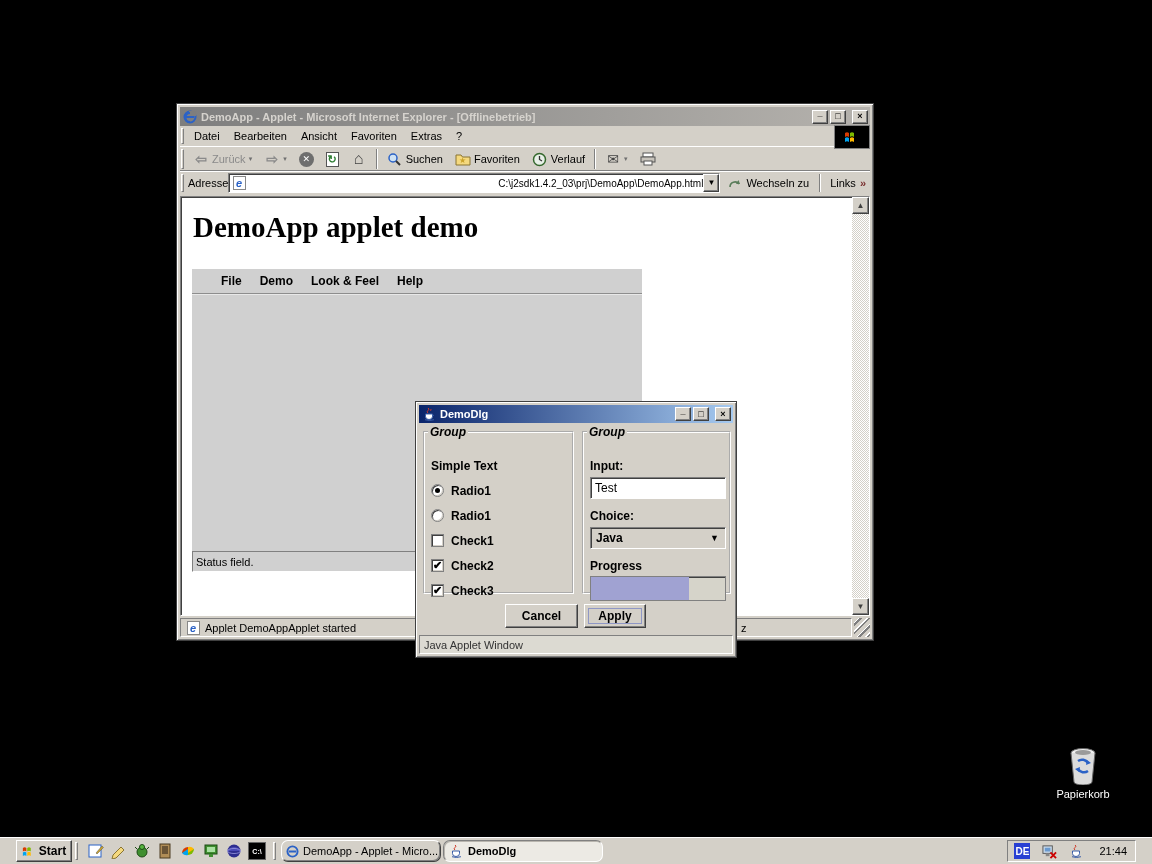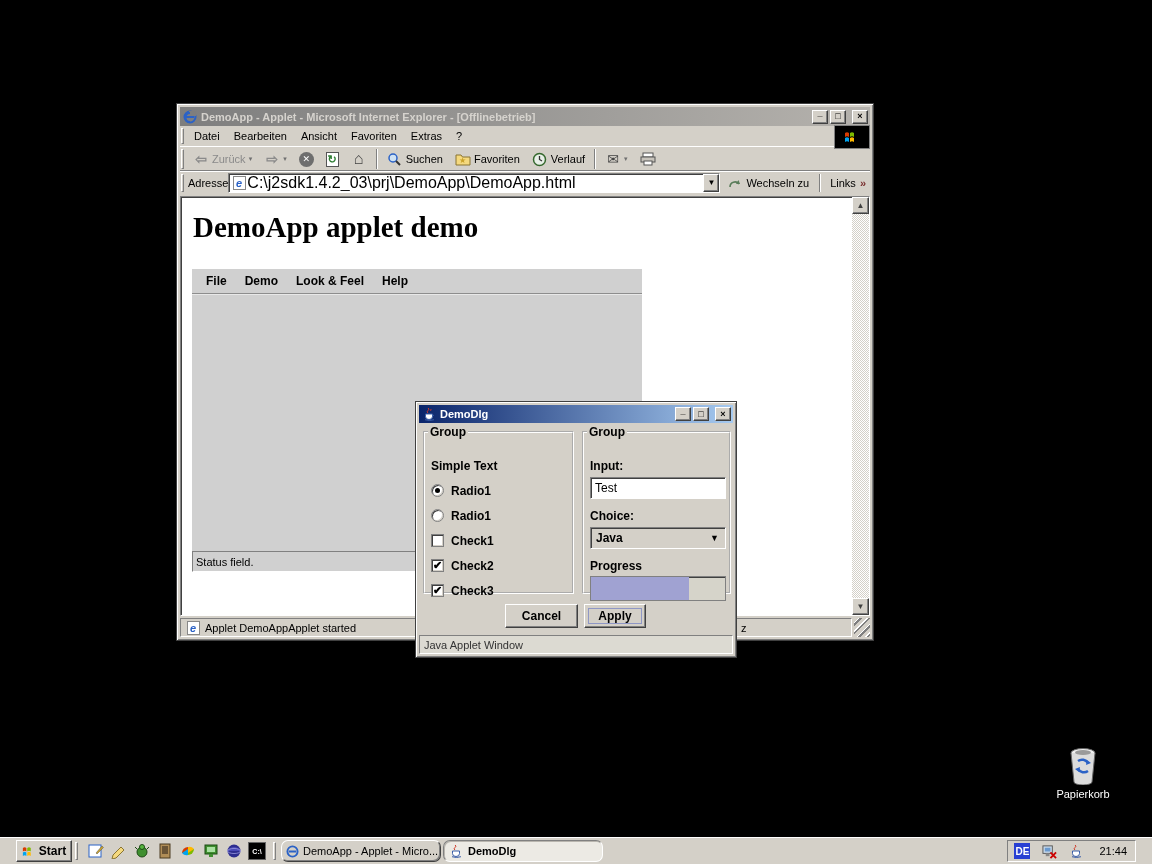--- a/index.html
+++ b/index.html
@@ -29,31 +29,31 @@
   .ie-toolbar { height:25px; display:flex; align-items:center; border-bottom:1px solid #fff; box-shadow:0 -1px 0 #808080 inset; }
   .tb-btn { display:flex; align-items:center; gap:3px; padding:2px 5px; height:22px; border:1px solid transparent; }
   .tb-label { font-size:11px; }
   .tb-label.disabled { color:#8a8a8a; }
   .dd-arrow { font-size:7px; color:#707070; }
   .icon16 { width:16px; height:16px; display:flex; align-items:center; justify-content:center; }
 
   .ie-addressbar { height:24px; display:flex; align-items:center; padding-bottom:2px; }
   .addr-label { margin:0 0 0 1px; }
   .addr-field { flex:1; height:20px; background:#fff; display:flex; align-items:center; padding-left:2px; }
-  .addr-input { flex:1; border:none; outline:none; font-family:"Liberation Sans",sans-serif; font-size:16px; height:16px; }
+  .addr-input { flex:1; border:none; outline:none; font-family:"Liberation Sans",sans-serif; font-size:10px; height:16px;text-align:right; }
   .addr-drop { width:16px; height:18px; }
   .go-area { display:flex; align-items:center; gap:3px; padding:0 7px; }
   .links-area { display:flex; align-items:center; gap:4px; padding:0 4px 0 6px; }
   .links-chevron { color:#7a3030; font-weight:bold; font-size:11px; }
 
   .ie-content { flex:1; background:#fff; position:relative; border:1px solid; border-color:#808080 #fff #fff #808080; box-shadow: inset 1px 1px 0 #404040; overflow:hidden; }
   .page-heading { position:absolute; left:12px; top:14px; font-family:"Liberation Serif",serif; font-weight:bold; font-size:29px; color:#000; }
 
   .applet { position:absolute; left:11px; top:72px; width:450px; height:303px; background:#d0d0d0; display:flex; flex-direction:column; }
-  .applet-menubar { height:25px; display:flex; align-items:center; border-bottom:1px solid #8d8d8d; box-shadow:0 1px 0 #e8e8e8; padding-left:5px; }
+  .applet-menubar { height:25px; display:flex; align-items:center; border-bottom:1px solid #8d8d8d; box-shadow:0 1px 0 #e8e8e8; padding-left:20px; }
   .applet-menu-item { font-weight:bold; font-size:12px; padding:0 9px; }
   .applet-body { flex:1; }
   .applet-status { height:21px; margin:0; background:#d0d0d0; border:1px solid; border-color:#808080 #fff #fff #808080; display:flex; align-items:center; padding-left:3px; font-size:11px; }
 
   .scrollbar { position:absolute; right:0; top:0; bottom:0; width:17px;
     background-color:#fff;
     background-image:linear-gradient(45deg,#d4d0c8 25%,transparent 25%,transparent 75%,#d4d0c8 75%),linear-gradient(45deg,#d4d0c8 25%,transparent 25%,transparent 75%,#d4d0c8 75%);
     background-size:2px 2px; background-position:0 0,1px 1px; }
   .sb-btn { position:absolute; left:0; width:17px; height:17px; font-size:8px; color:#404040; display:flex; align-items:center; justify-content:center; }
   .sb-up { top:0; } .sb-down { bottom:0; }
@@ -65,21 +65,21 @@
   .resize-grip { width:16px; border:none; background:
     repeating-linear-gradient(135deg, transparent 0 3px, #fff 3px 4px, #808080 4px 6px); }
 
   
   .dialog { position:absolute; left:415px; top:401px; width:322px; height:257px; padding:3px; z-index:50; }
   .dlg-titlebar { height:18px; background:linear-gradient(90deg,#0a246a,#a6caf0); display:flex; align-items:center; padding:0 2px; gap:3px; }
   .dlg-titlebar .title-text { color:#fff; font-weight:bold; font-size:11px; flex:1; }
   .dlg-body { position:relative; height:calc(100% - 18px); }
 
   fieldset.group { position:absolute; top:2px; height:169px; border:2px groove #fff; background:transparent; }
-  fieldset.group legend { font-weight:bold; font-size:12px; margin-left:3px; padding:0 2px; }
+  fieldset.group legend { font-weight:bold; font-size:12px; margin-left:3px; padding:0 2px;font-style:italic; }
   .group-left { left:4px; width:151px; }
   .group-right { left:163px; width:149px; }
   .g-caption { position:absolute; left:6px; font-weight:bold; font-size:12px; }
   .ctl-row { position:absolute; left:6px; display:flex; align-items:flex-start; gap:7px; height:16px; }
   .ctl-row .lbl { font-weight:bold; font-size:12px; }
   .radio { width:13px; height:13px; border-radius:50%; background:#fff; border:1px solid #808080; box-shadow: inset 1px 1px 0 #404040, inset -1px -1px 0 #d4d0c8; position:relative; }
   .radio.on::after { content:""; position:absolute; left:3px; top:3px; width:5px; height:5px; border-radius:50%; background:#000; }
   .checkbox { width:13px; height:13px; background:#fff; border:1px solid #808080; box-shadow: inset 1px 1px 0 #404040, inset -1px -1px 0 #d4d0c8; display:flex; align-items:center; justify-content:center; font-size:11px; font-weight:bold; color:#000; line-height:1; }
 
   .field-input { position:absolute; left:6px; width:136px; height:22px; background:#fff; border:1px solid; border-color:#808080 #fff #fff #808080; box-shadow: inset 1px 1px 0 #404040; font-family:"Liberation Sans",sans-serif; font-size:12px; padding-left:4px; outline:none; }

